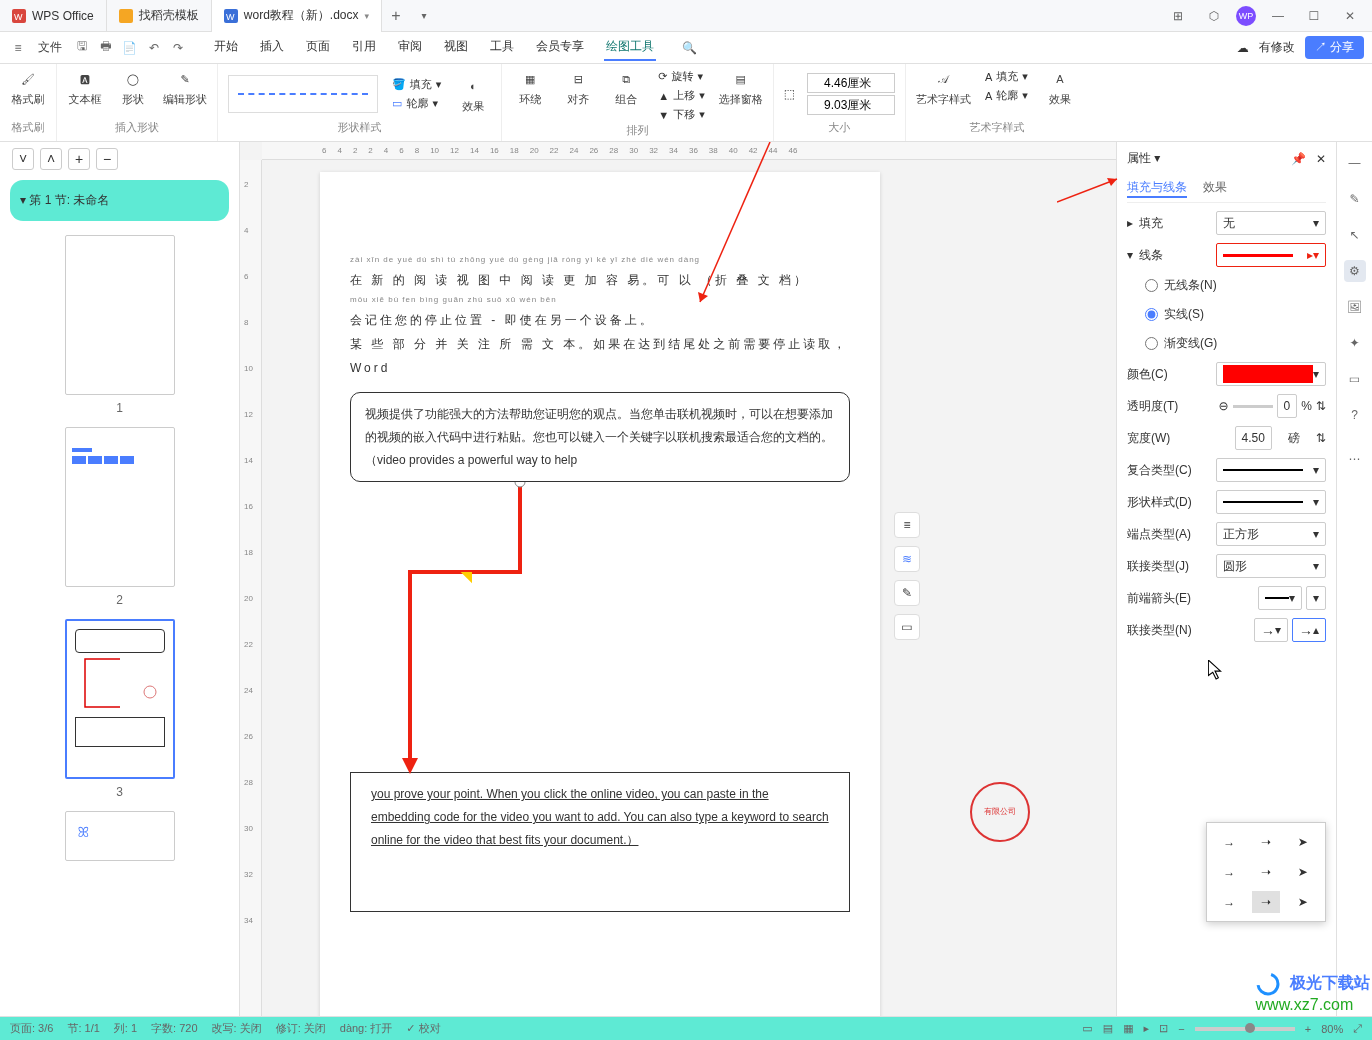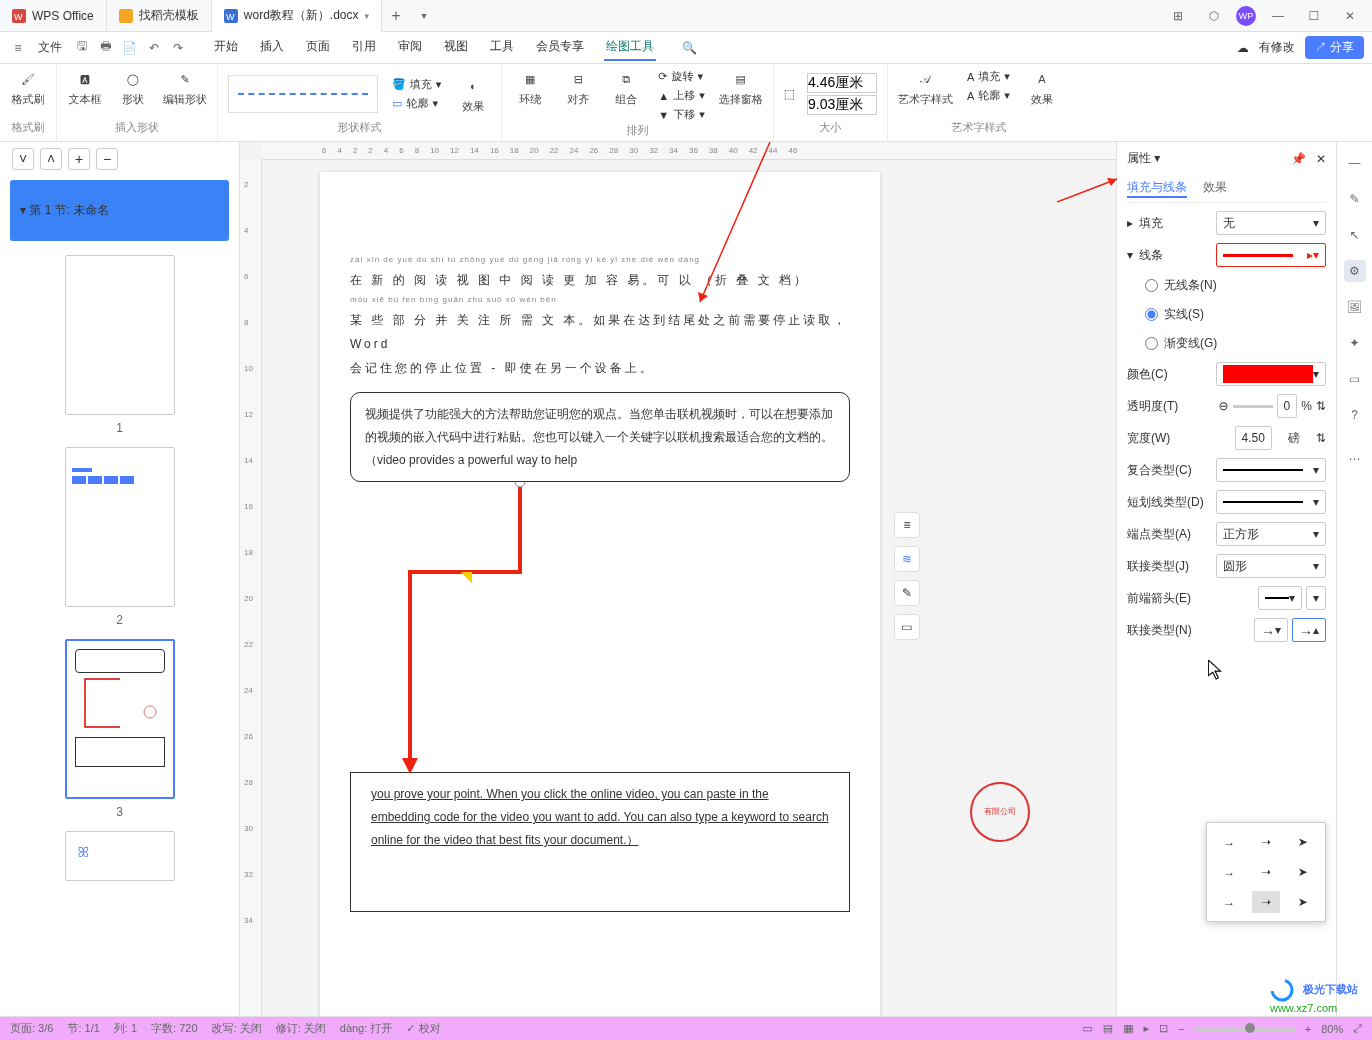--- a/index.html
+++ b/index.html
@@ -29,31 +29,31 @@
 .ribbon { height:78px; display:flex; border-bottom:1px solid #e0e0e0; background:#fff; }
 .ribbon-group { display:flex; flex-direction:column; align-items:center; justify-content:space-between; padding:4px 10px; border-right:1px solid #eee; }
 .ribbon-group-label { font-size:11px; color:#888; padding-bottom:2px; }
 .ribbon-items { display:flex; gap:12px; align-items:flex-start; flex:1; }
 .ribbon-item { display:flex; flex-direction:column; align-items:center; gap:2px; cursor:pointer; font-size:11px; color:#444; min-width:36px; }
 .ribbon-item-icon { width:22px; height:22px; display:flex; align-items:center; justify-content:center; }
 .ribbon-small { display:flex; flex-direction:column; gap:2px; font-size:11px; }
 .ribbon-small-row { display:flex; align-items:center; gap:4px; cursor:pointer; padding:1px 2px; }
 .style-box { width:150px; height:38px; border:1px solid #ddd; display:flex; align-items:center; justify-content:center; background:#fff; }
 .dash-line { width:130px; border-top:2px dashed #4a7dff; }
-.size-input { width:70px; height:20px; border:1px solid #ccc; font-size:14px; padding:0 0; }
+.size-input { width:88px; height:20px; border:1px solid #ccc; font-size:12px; padding:0 16px; }
 
 
 .main { display:flex; height:calc(100% - 32px - 32px - 78px - 24px); }
 .nav-panel { width:240px; border-right:1px solid #e0e0e0; display:flex; flex-direction:column; }
 .nav-tabs { display:flex; gap:16px; padding:8px 12px; border-bottom:1px solid #eee; align-items:center; }
 .nav-tab { cursor:pointer; color:#666; }
 .nav-tab.active { color:#4a7dff; }
 .nav-toolbar { display:flex; gap:6px; padding:6px 12px; }
 .nav-tool { width:22px; height:22px; border:1px solid #ccc; border-radius:3px; display:flex; align-items:center; justify-content:center; cursor:pointer; font-size:14px; }
-.section-row { margin:4px 10px; padding:22px 10px; background:#3b82f6; border-radius:3px; cursor:pointer; font-size:12px; }
+.section-row { margin:4px 10px; padding:12px 10px; background:#5eead4; border-radius:13px; cursor:pointer; font-size:12px; }
 .thumbs { flex:1; overflow:auto; padding:10px 0; }
 .thumb { width:110px; height:160px; background:#fff; border:1px solid #ccc; margin:0 auto 6px; border-radius:2px; position:relative; overflow:hidden; }
 .thumb.sel { border:2px solid #4a7dff; }
 .thumb-num { text-align:center; color:#666; margin-bottom:12px; }
 
 
 .doc-area { flex:1; background:#f3f3f3; position:relative; overflow:hidden; }
 .vruler { position:absolute; left:0; top:18px; bottom:0; width:22px; background:#f7f7f7; border-right:1px solid #ddd; font-size:8px; color:#888; }
 .vruler div { position:absolute; left:4px; }
 .hruler { position:absolute; left:22px; right:0; top:0; height:18px; background:#f7f7f7; border-bottom:1px solid #ddd; font-size:8px; color:#888; display:flex; align-items:center; padding-left:60px; gap:11px; }
@@ -85,27 +85,27 @@
 .arrow-grid { position:absolute; right:10px; top:680px; width:120px; background:#fff; border:1px solid #ccc; box-shadow:0 2px 8px rgba(0,0,0,.2); padding:8px; display:grid; grid-template-columns:repeat(3,1fr); gap:8px; }
 .arrow-cell { display:flex; align-items:center; justify-content:center; height:22px; cursor:pointer; }
 .arrow-cell.sel { background:#e0e0e0; }
 
 
 .icon-strip { width:36px; border-left:1px solid #e0e0e0; display:flex; flex-direction:column; align-items:center; gap:14px; padding-top:10px; }
 .icon-strip .ic { width:22px; height:22px; display:flex; align-items:center; justify-content:center; cursor:pointer; color:#666; }
 .icon-strip .ic.active { background:#e3e8f0; border-radius:4px; }
 
 
-.status { position:absolute; left:0; right:0; bottom:0; height:24px; background:#f0abfc; border-top:1px solid #e0e0e0; display:flex; align-items:center; padding:0 10px; font-size:11px; color:#666; gap:14px; }
+.status { position:absolute; left:0; right:0; bottom:0; height:24px; background:#5eead4; border-top:1px solid #e0e0e0; display:flex; align-items:center; padding:0 10px; font-size:11px; color:#666; gap:14px; }
 .status .right { margin-left:auto; display:flex; align-items:center; gap:10px; }
 .zoom-slider { width:100px; height:4px; background:#ccc; position:relative; }
 .zoom-slider::after { content:''; position:absolute; left:50%; top:-4px; width:10px; height:10px; background:#888; border-radius:50%; }
 
 
-.watermark { position:absolute; right:14px; bottom:26px; font-size:11px; color:#1e90ff; }
+.watermark { position:absolute; right:2px; bottom:26px; font-size:16px; color:#1e90ff; }
 .watermark .logo-txt { color:#4a7dff; font-weight:bold; }
 
 
 .cursor { position:absolute; width:14px; height:20px; }
 
 svg { display:block; }
 </style>
 </head>
 <body>
 
@@ -362,22 +362,22 @@
         <div style="top: 572px;">26</div>
         <div style="top: 618px;">28</div>
         <div style="top: 664px;">30</div>
         <div style="top: 710px;">32</div>
         <div style="top: 756px;">34</div>
       </div>
     <div class="page">
       <div class="pinyin">zài xīn de yuè dú shì tú zhōng yuè dú gèng jiā róng yì   kě yǐ    zhé dié wén dàng</div>
       <div class="cn">在 新 的 阅 读 视 图 中 阅 读 更 加 容 易。可 以 （折 叠 文 档）</div>
       <div class="pinyin">mǒu xiē bù fen bìng guān zhù suǒ xū wén běn</div>
+      <div class="cn">会记住您的停止位置 - 即使在另一个设备上。</div>
       <div class="cn">某 些 部 分 并 关 注 所 需 文 本。如果在达到结尾处之前需要停止读取，Word</div>
-      <div class="cn">会记住您的停止位置 - 即使在另一个设备上。</div>
       <div class="text-box">视频提供了功能强大的方法帮助您证明您的观点。当您单击联机视频时，可以在想要添加的视频的嵌入代码中进行粘贴。您也可以键入一个关键字以联机搜索最适合您的文档的。（video provides a powerful way to help</div>
 
       <svg class="red-arrow" style="left:60px;top:310px" width="200" height="300">
         <path d="M140 0 L140 90 L30 90 L30 280" stroke="#e21" stroke-width="4" fill="none"></path>
         <circle cx="140" cy="0" r="5" fill="#fff" stroke="#888"></circle>
         <polygon points="140,90 132,98 148,98" fill="#fc0" transform="translate(-48,0) rotate(45 140 90)"></polygon>
         <polygon points="30,292 22,276 38,276" fill="#e21"></polygon>
       </svg>
       <div class="float-tools">
         <div class="float-tool">≡</div>
@@ -462,21 +462,21 @@
         </span>
     </div>
     <div class="prop-row">
         <span>复合类型(C)</span>
         <div class="prop-select">
           <div class="line-sample"></div>
           <span>▾</span>
         </div>
       </div>
     <div class="prop-row">
-        <span>短划线类型(D)</span>
+        <span>形状样式(D)</span>
         <div class="prop-select">
           <div class="line-sample"></div>
           <span>▾</span>
         </div>
       </div>
     <div class="prop-row">
         <span>端点类型(A)</span>
         <div class="prop-select">
           <span>正方形</span>
           <span>▾</span>

